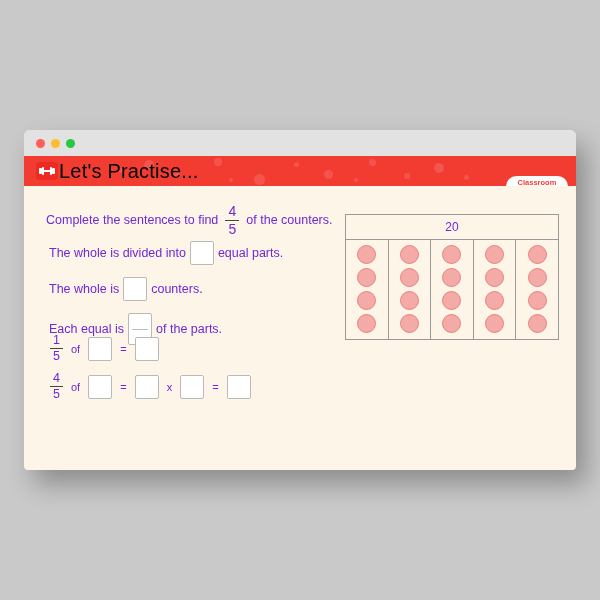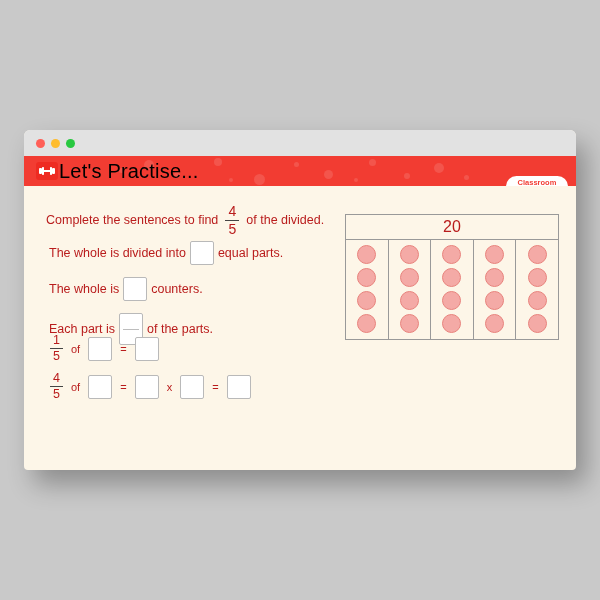--- a/index.html
+++ b/index.html
@@ -112,21 +112,21 @@
   .brand .b2 {
     color: #555;
     font-size: 6px;
     margin-top: 1px;
   }
 
   
   .content {
     position: relative;
     height: calc(100% - 56px);
-    color: #b91c1c;
+    color: #6d28d9;
   }
 
   .prompt {
     position: absolute;
     left: 22px;
     top: 18px;
     font-size: 12.5px;
     display: flex;
     align-items: center;
     gap: 7px;
@@ -210,21 +210,21 @@
     width: 212px;
     border: 1px solid #999999;
     background: #fdf6e8;
   }
   .counters-header {
     height: 24px;
     border-bottom: 1px solid #999999;
     display: flex;
     align-items: center;
     justify-content: center;
-    font-size: 16px;
+    font-size: 12px;
   }
   .counters-grid {
     display: flex;
   }
   .counter-col {
     flex: 1;
     border-right: 1px solid #999999;
     padding: 5px 0 6px 0;
     display: flex;
     flex-direction: column;
@@ -289,39 +289,39 @@
 
     <div class="content">
 
       <div class="prompt">
         <span>Complete the sentences to find</span>
         <span class="frac big">
           <span class="num">4</span>
           <span class="bar"></span>
           <span class="den">5</span>
         </span>
-        <span>of the divided.</span>
+        <span>of the counters.</span>
       </div>
 
       <div class="sentences">
 
         <div class="sentence">
           <span>The whole is divided into</span>
           <span class="blank"></span>
           <span>equal parts.</span>
         </div>
 
         <div class="sentence">
           <span>The whole is</span>
           <span class="blank"></span>
           <span>counters.</span>
         </div>
 
         <div class="sentence">
-          <span>Each part is</span>
+          <span>Each equal is</span>
           <span class="blank tall frac-blank"></span>
           <span>of the parts.</span>
         </div>
 
       </div>
 
       <div class="equations">
 
         <div class="eq-row">
           <span class="frac">

